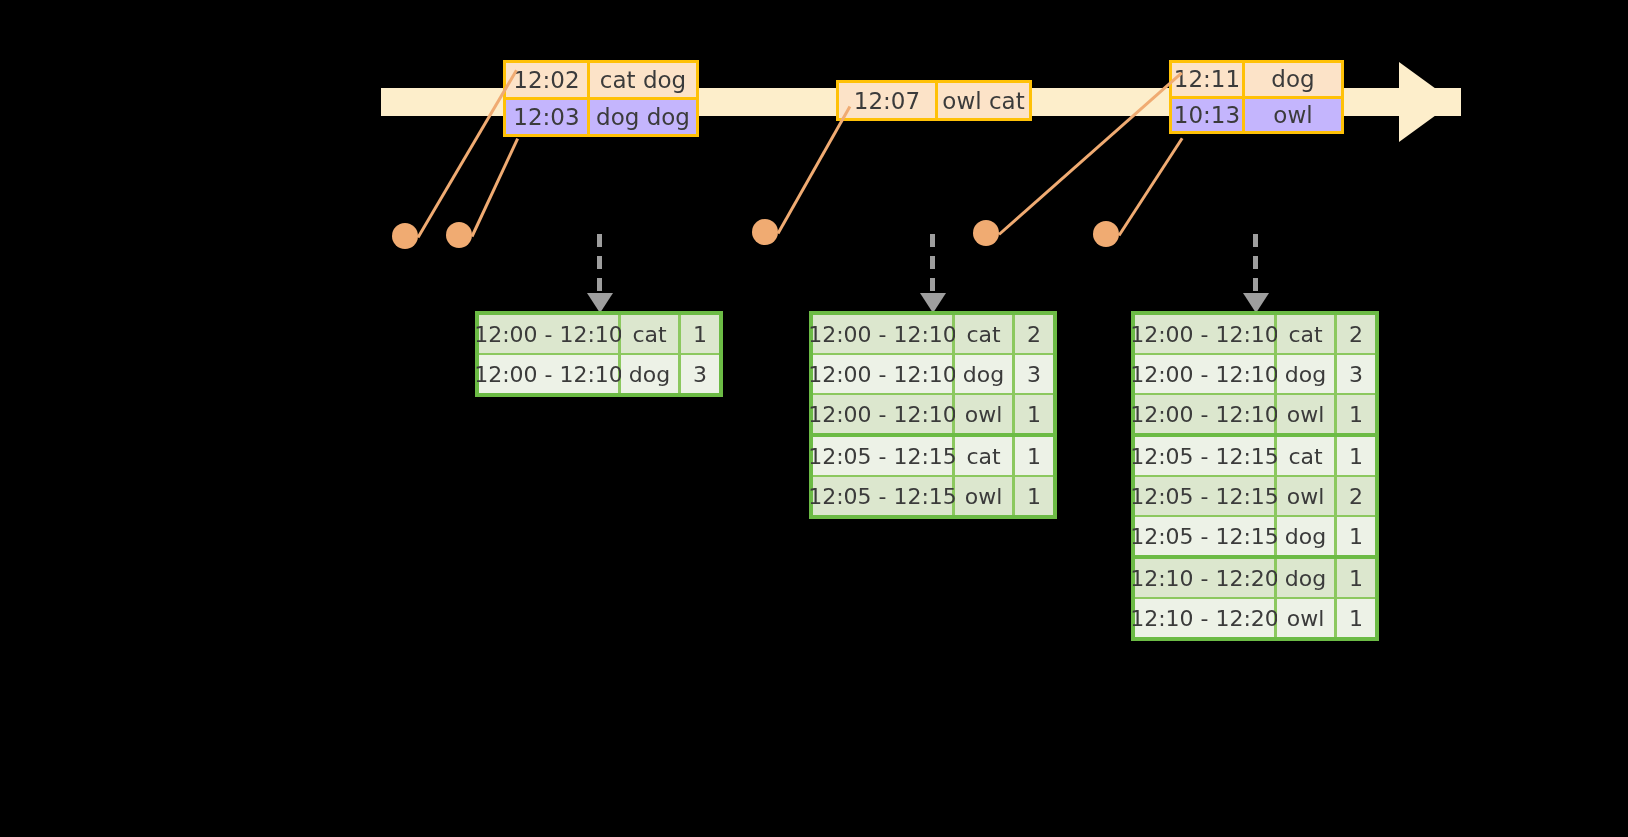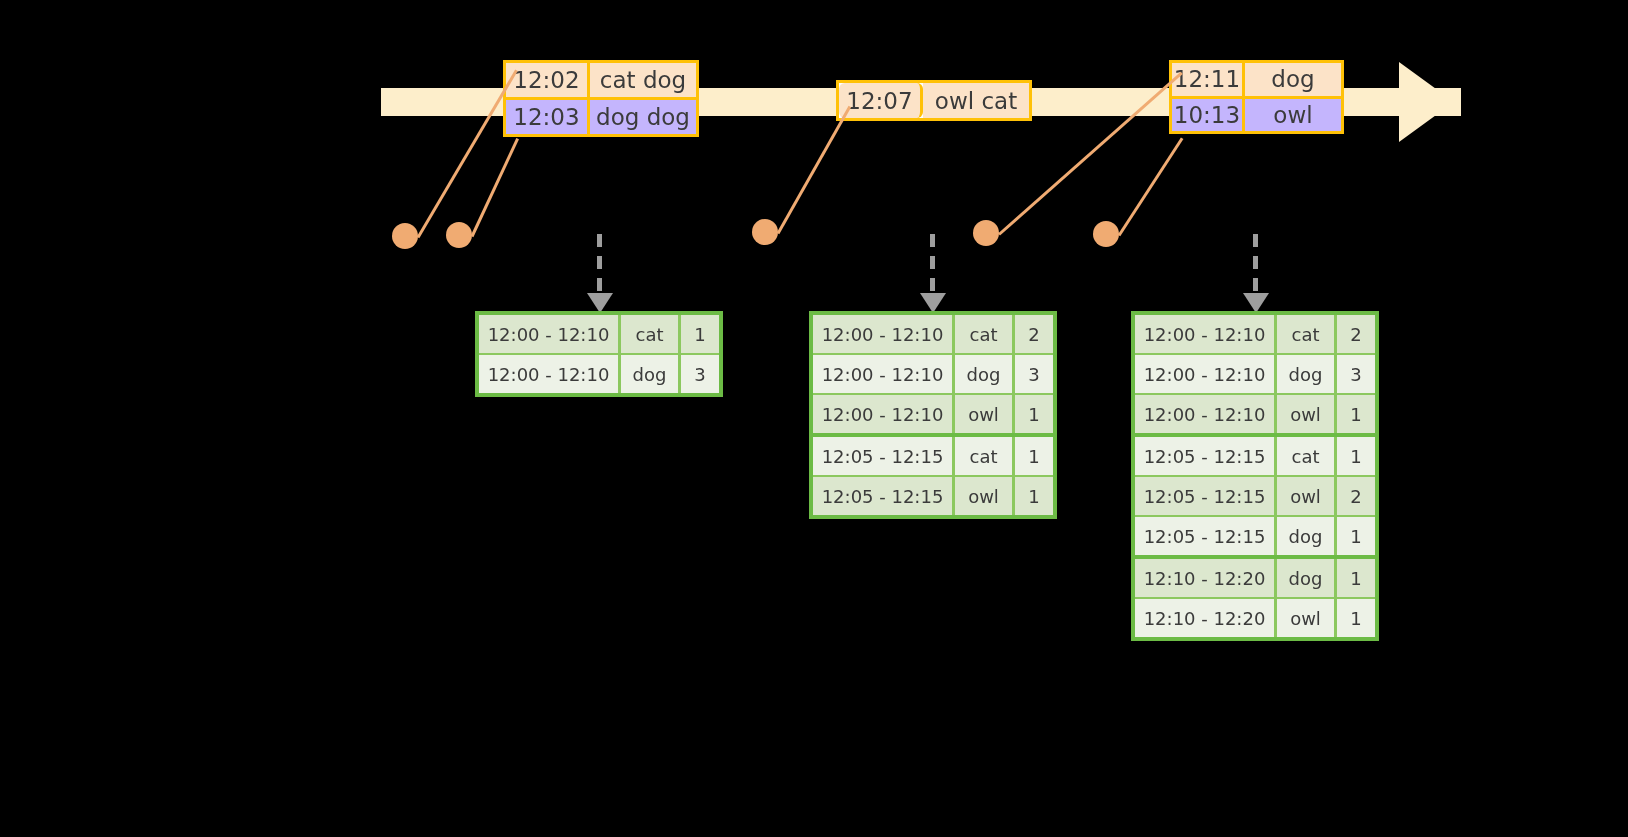--- a/index.html
+++ b/index.html
@@ -66,21 +66,21 @@
     border:4px solid #6cbb45;
     box-sizing:border-box;
     display:flex;flex-direction:column;
     background:#eef3e7;
   }
   .res-row{display:flex;}
   .res-row.sep{border-top:4px solid #6cbb45;}
   .res-row.thin{border-top:2px solid #8cc85f;}
   .res-cell{
     display:flex;align-items:center;justify-content:center;
-    font-size:18px;color:#3b3b3b;white-space:nowrap;
+    font-size:22px;color:#3b3b3b;white-space:nowrap;
     box-sizing:border-box;height:38px;text-align:right;
   }
   .res-cell.win{border-right:3px solid #8cc85f;}
   .res-cell.key{border-right:3px solid #8cc85f;}
   .rs-a{background:#dce7ce;}
   .rs-b{background:#edf2e7;}
 </style>
 </head>
 <body>
 
@@ -95,21 +95,21 @@
       <div class="evt-cell shade-a" style="flex:1;">cat dog</div>
     </div>
     <div class="evt-row">
       <div class="evt-cell time shade-b" style="width:84px;">12:03</div>
       <div class="evt-cell shade-b" style="flex:1;text-align:center;">dog dog</div>
     </div>
   </div>
 
   <div class="evt-box" style="left:836px;top:80px;width:196px;height:41px;">
     <div class="evt-row">
-      <div class="evt-cell time shade-a" style="width:84px;border-radius:6px;">12:07</div>
+      <div class="evt-cell time shade-a" style="width:99px;">12:07</div>
       <div class="evt-cell shade-a" style="flex:1;">owl cat</div>
     </div>
   </div>
 
   <div class="evt-box" style="left:1169px;top:60px;width:175px;height:74px;">
     <div class="evt-row">
       <div class="evt-cell time shade-a" style="width:73px;">12:11</div>
       <div class="evt-cell shade-a" style="flex:1;">dog</div>
     </div>
     <div class="evt-row">

